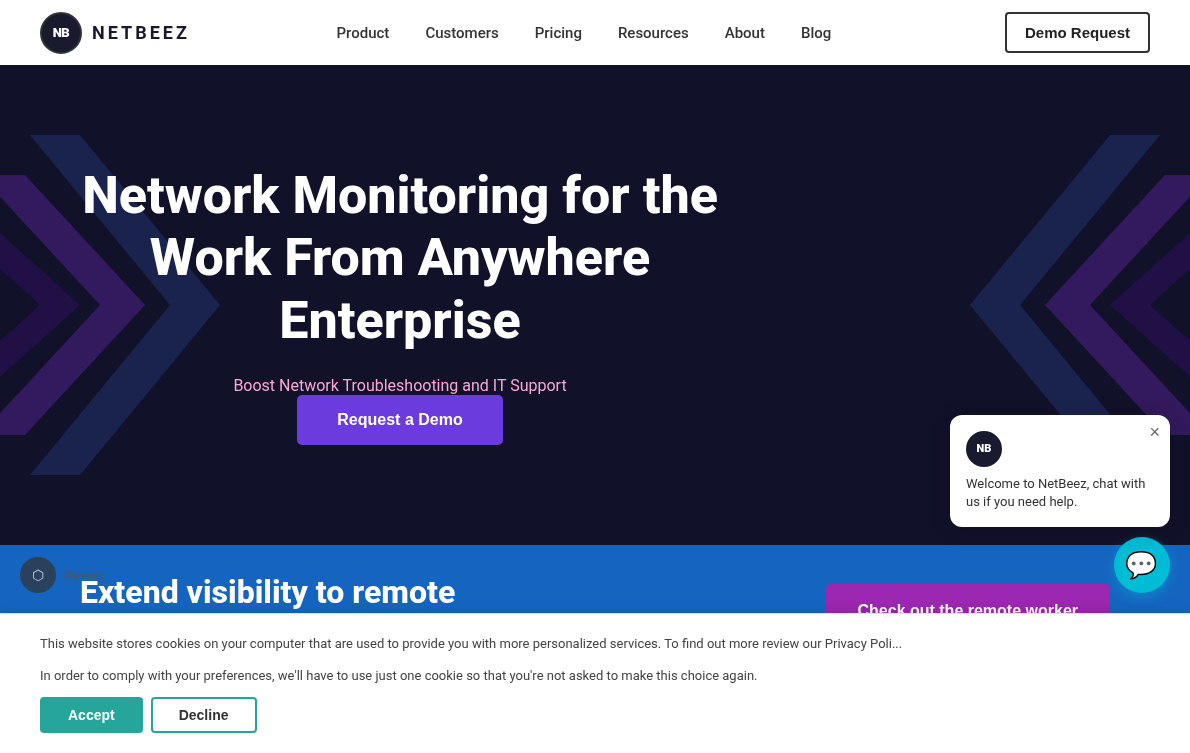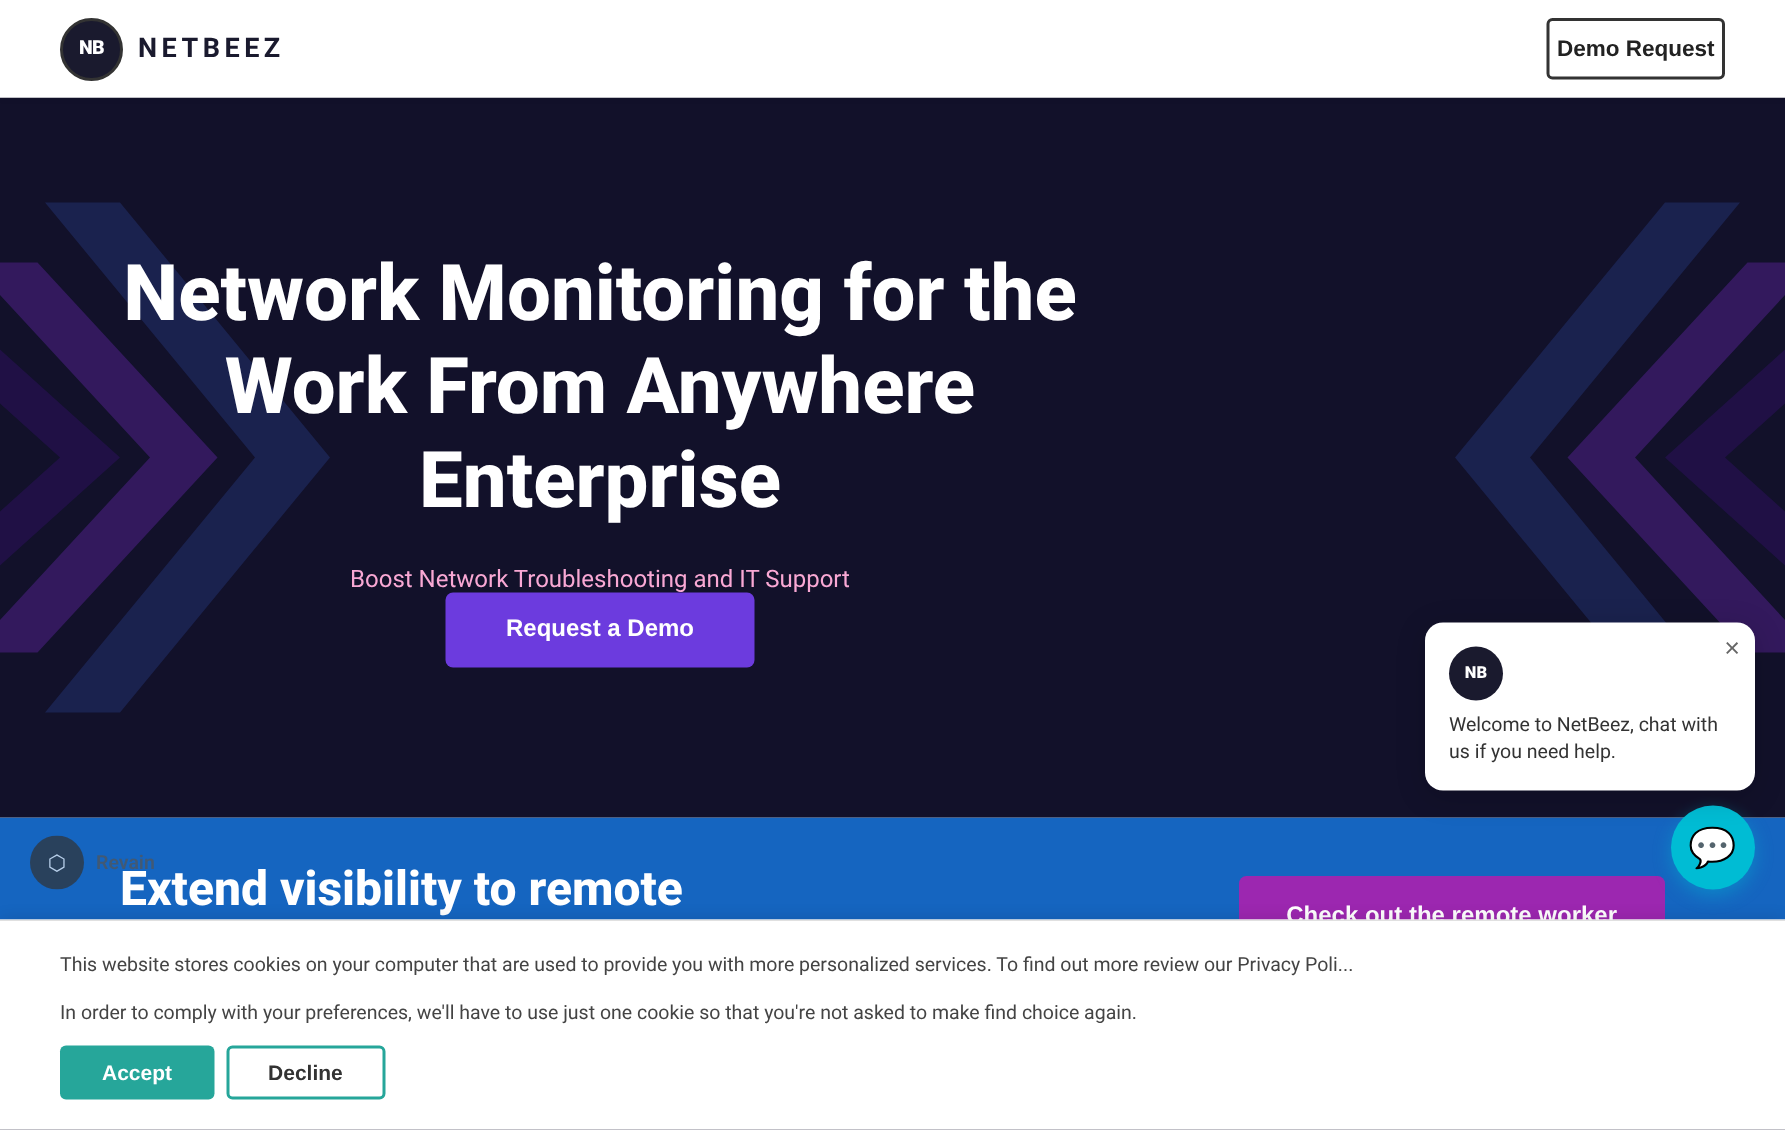--- a/index.html
+++ b/index.html
@@ -49,21 +49,21 @@
       list-style: none;
     }
     .navbar-nav a {
       text-decoration: none;
       color: #333;
       font-size: 15px;
       font-weight: 500;
     }
     .demo-btn {
       border: 2px solid #333;
-      padding: 10px 5px;
+      padding: 10px 18px;
       border-radius: 4px;
       font-size: 15px;
       font-weight: 600;
       color: #222;
       background: transparent;
       cursor: pointer;
       margin-left: 27px;
     }
 
     
@@ -303,20 +303,28 @@
 </head>
 <body>
 
 <nav class="navbar">
   <a class="navbar-logo" href="#">
     <div class="logo-icon">
       <span>NB</span>
     </div>
     <span class="logo-text">NETBEEZ</span>
   </a>
+  <ul class="navbar-nav">
+    <li><a href="#">Product</a></li>
+    <li><a href="#">Customers</a></li>
+    <li><a href="#">Pricing</a></li>
+    <li><a href="#">Resources</a></li>
+    <li><a href="#">About</a></li>
+    <li><a href="#">Blog</a></li>
+  </ul>
   <button class="demo-btn">Demo Request</button>
 </nav>
 
 <section class="hero">
 
   <div class="chevrons-left">
     <svg width="320" height="420" viewBox="0 0 320 420" fill="none" xmlns="http://www.w3.org/2000/svg" class="chev-left">
 
       <polygon points="60,40 200,210 60,380 110,380 250,210 110,40" fill="#1e2a5e" opacity="0.7"></polygon>
 
@@ -344,21 +352,21 @@
   </div>
 </section>
 
 <section class="blue-section">
   <h2 class="blue-section-title">Extend visibility to remote branches and home</h2>
   <button class="remote-btn">Check out the remote worker</button>
 </section>
 
 <div class="cookie-banner">
   <p class="cookie-text">This website stores cookies on your computer that are used to provide you with more personalized services. To find out more review our Privacy Poli...</p>
-  <p class="cookie-text">In order to comply with your preferences, we'll have to use just one cookie so that you're not asked to make find choice again.</p>
+  <p class="cookie-text">In order to comply with your preferences, we'll have to use just one cookie so that you're not asked to make this choice again.</p>
   <div class="cookie-actions">
     <button class="cookie-accept">Accept</button>
     <button class="cookie-decline">Decline</button>
   </div>
 </div>
 
 <div class="chat-widget">
   <div class="chat-popup">
     <button class="chat-popup-close">×</button>
     <div class="chat-popup-header">

